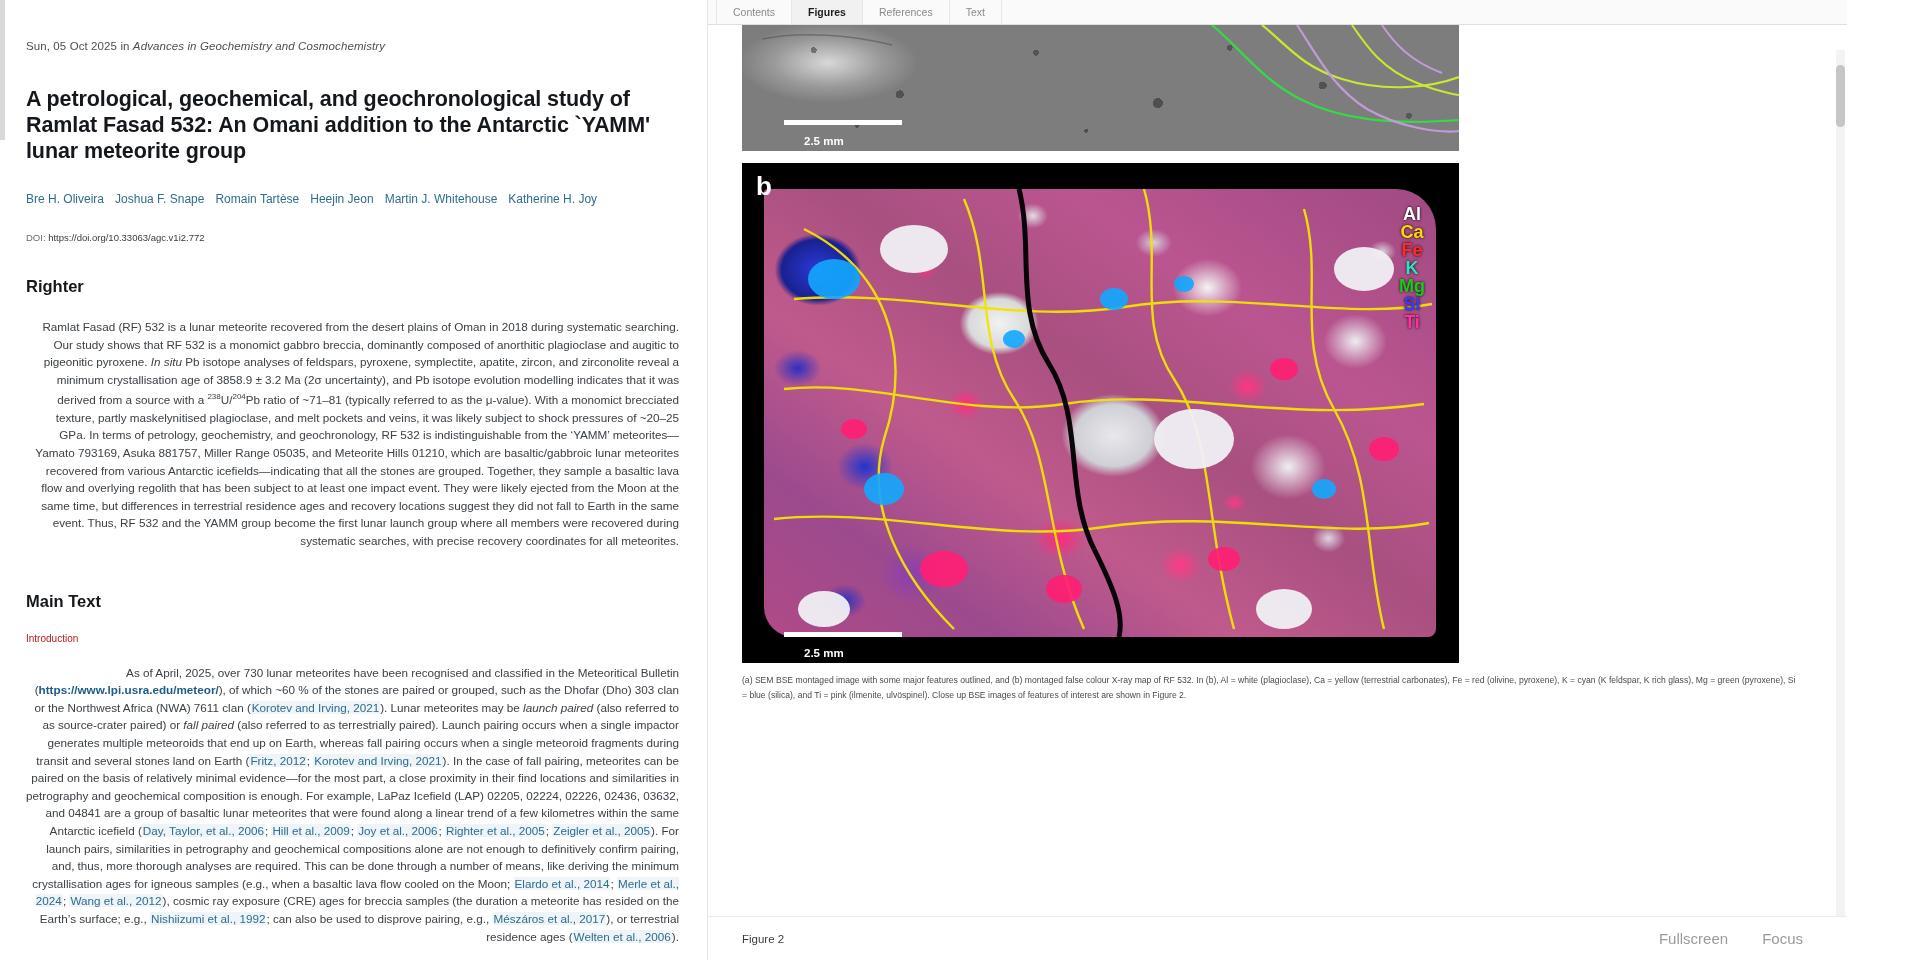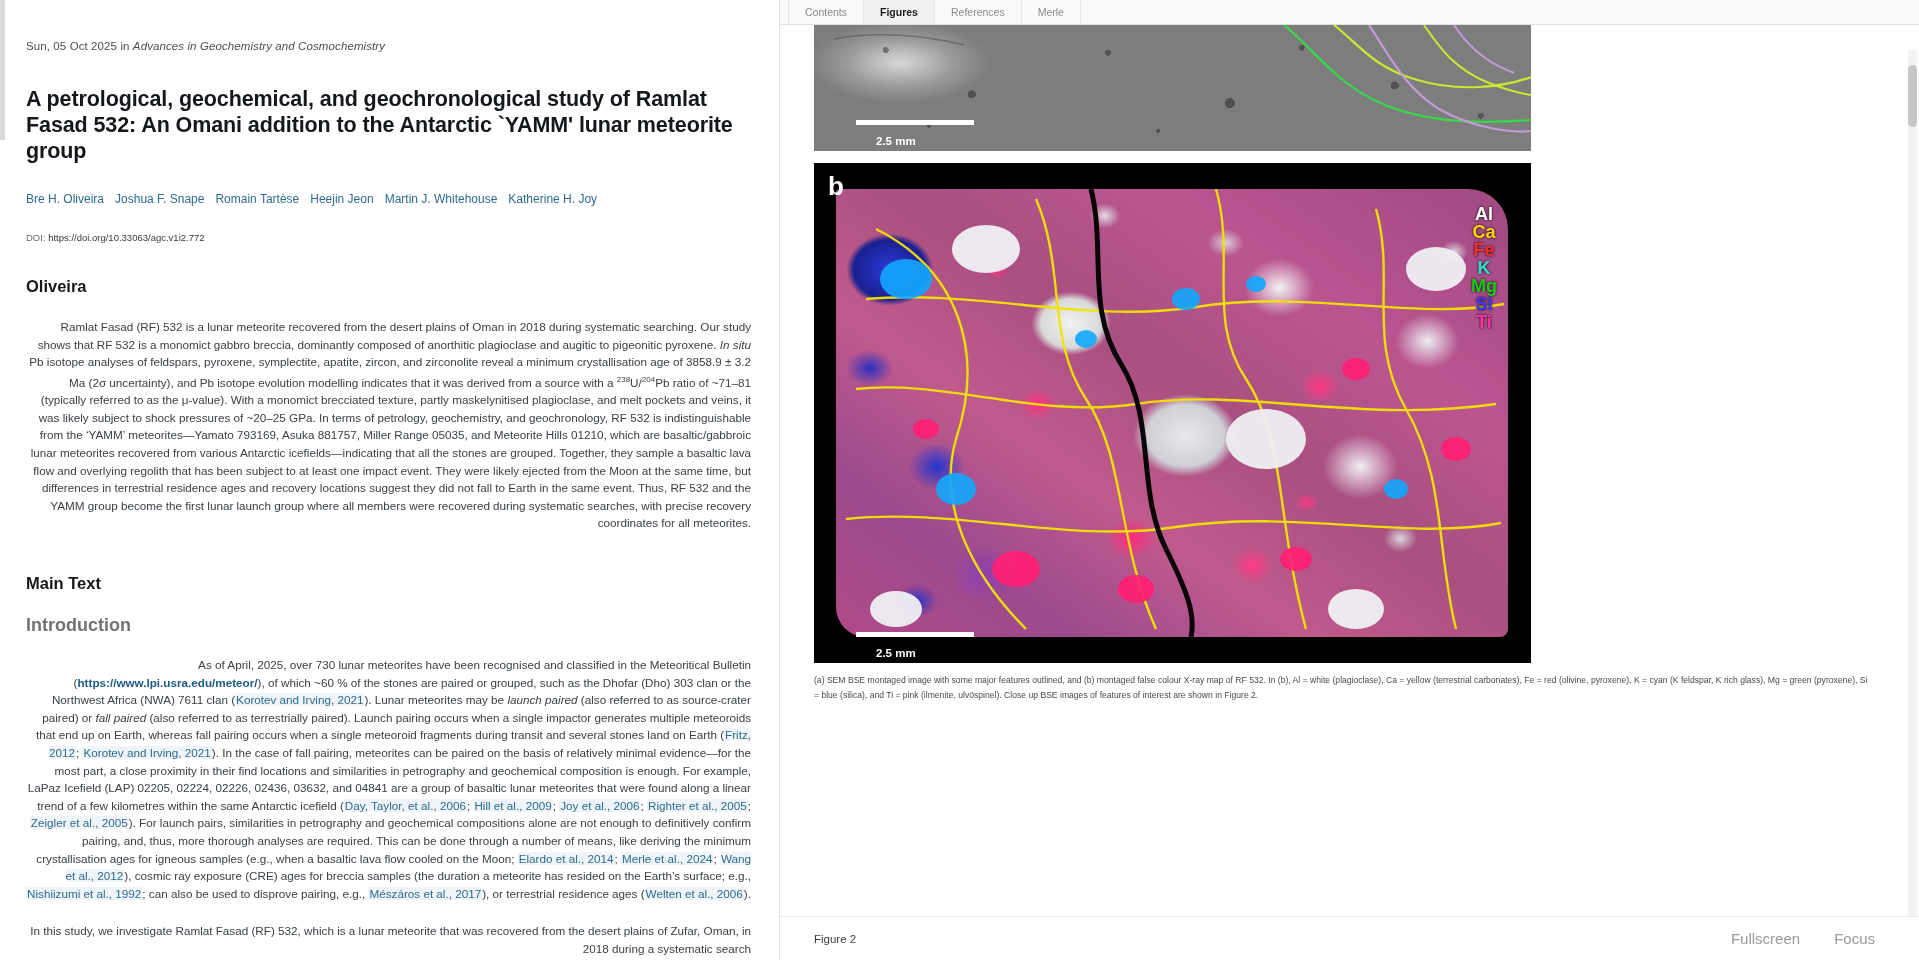--- a/index.html
+++ b/index.html
@@ -6,21 +6,21 @@
   html, body {
     width: 1919px; height: 960px;
     background: #ffffff;
     font-family: "Liberation Sans", sans-serif;
     overflow: hidden;
   }
   body { display: flex; }
 
   
   #article-pane {
-    width: 780px; height: 960px;
+    width: 708px; height: 960px;
     background: #ffffff;
     position: relative;
     overflow: hidden;
     border-right: 1px solid #e3e3e3;
   }
   .left-rail {
     position: absolute; left: 0; top: 0;
     width: 5px; height: 140px;
     background: #d9d9d9;
   }
@@ -52,21 +52,21 @@
     margin-bottom: 34px;
   }
   .doi-line .doi-url { color: #3a3a3a; }
 
   h2.sec {
     font-size: 16.5px; font-weight: 700; color: #15181b;
     margin: 0 0 22px 0;
   }
   h2.sec.maintext { margin-top: 8px; }
   h3.subsec {
-    font-size: 18px; font-weight: 700; color: #737373;
+    font-size: 10px; font-weight: 400; color: #b91c1c;
     margin: 0 0 20px 0;
   }
   p.body {
     font-size: 11.7px; line-height: 17.6px;
     color: #3b4146; text-align: right;
     margin-bottom: 20px;
     max-width: 742px;
   }
   p.body i { font-style: italic; }
   .cite {
@@ -264,42 +264,42 @@
 
     <div class="authors">
       <a href="#">Bre H. Oliveira</a><a href="#">Joshua F. Snape</a><a href="#">Romain Tartèse</a><a href="#">Heejin Jeon</a><a href="#">Martin J. Whitehouse</a><a href="#">Katherine H. Joy</a>
     </div>
 
     <div class="doi-line">
       <span>DOI:</span>
       <span class="doi-url">https://doi.org/10.33063/agc.v1i2.772</span>
     </div>
 
-    <h2 class="sec">Oliveira</h2>
+    <h2 class="sec">Righter</h2>
 
     <p class="body abstract-block"><span>Ramlat Fasad (RF) 532 is a lunar meteorite recovered from the desert plains of Oman in 2018 during systematic searching. Our study shows that RF 532 is a monomict gabbro breccia, dominantly composed of anorthitic plagioclase and augitic to pigeonitic pyroxene. </span><i>In situ</i><span> Pb isotope analyses of feldspars, pyroxene, symplectite, apatite, zircon, and zirconolite reveal a minimum crystallisation age of 3858.9 ± 3.2 Ma (2σ uncertainty), and Pb isotope evolution modelling indicates that it was derived from a source with a </span><span class="sup">238</span><span>U/</span><span class="sup">204</span><span>Pb ratio of ~71–81 (typically referred to as the μ-value). With a monomict brecciated texture, partly maskelynitised plagioclase, and melt pockets and veins, it was likely subject to shock pressures of ~20–25 GPa. In terms of petrology, geochemistry, and geochronology, RF 532 is indistinguishable from the ‘YAMM’ meteorites—Yamato 793169, Asuka 881757, Miller Range 05035, and Meteorite Hills 01210, which are basaltic/gabbroic lunar meteorites recovered from various Antarctic icefields—indicating that all the stones are grouped. Together, they sample a basaltic lava flow and overlying regolith that has been subject to at least one impact event. They were likely ejected from the Moon at the same time, but differences in terrestrial residence ages and recovery locations suggest they did not fall to Earth in the same event. Thus, RF 532 and the YAMM group become the first lunar launch group where all members were recovered during systematic searches, with precise recovery coordinates for all meteorites.</span></p>
 
     <div class="spacer-lg"></div>
 
     <h2 class="sec maintext">Main Text</h2>
     <h3 class="subsec">Introduction</h3>
 
     <p class="body"><span>As of April, 2025, over 730 lunar meteorites have been recognised and classified in the Meteoritical Bulletin (</span><a class="extlink" href="#">https://www.lpi.usra.edu/meteor/</a><span>), of which ~60 % of the stones are paired or grouped, such as the Dhofar (Dho) 303 clan or the Northwest Africa (NWA) 7611 clan (</span><a class="cite" href="#">Korotev and Irving, 2021</a><span>). Lunar meteorites may be </span><i>launch paired</i><span> (also referred to as source-crater paired) or </span><i>fall paired</i><span> (also referred to as terrestrially paired). Launch pairing occurs when a single impactor generates multiple meteoroids that end up on Earth, whereas fall pairing occurs when a single meteoroid fragments during transit and several stones land on Earth (</span><a class="cite" href="#">Fritz, 2012</a><span>; </span><a class="cite" href="#">Korotev and Irving, 2021</a><span>). In the case of fall pairing, meteorites can be paired on the basis of relatively minimal evidence—for the most part, a close proximity in their find locations and similarities in petrography and geochemical composition is enough. For example, LaPaz Icefield (LAP) 02205, 02224, 02226, 02436, 03632, and 04841 are a group of basaltic lunar meteorites that were found along a linear trend of a few kilometres within the same Antarctic icefield (</span><a class="cite" href="#">Day, Taylor, et al., 2006</a><span>; </span><a class="cite" href="#">Hill et al., 2009</a><span>; </span><a class="cite" href="#">Joy et al., 2006</a><span>; </span><a class="cite" href="#">Righter et al., 2005</a><span>; </span><a class="cite" href="#">Zeigler et al., 2005</a><span>). For launch pairs, similarities in petrography and geochemical compositions alone are not enough to definitively confirm pairing, and, thus, more thorough analyses are required. This can be done through a number of means, like deriving the minimum crystallisation ages for igneous samples (e.g., when a basaltic lava flow cooled on the Moon; </span><a class="cite" href="#">Elardo et al., 2014</a><span>; </span><a class="cite" href="#">Merle et al., 2024</a><span>; </span><a class="cite" href="#">Wang et al., 2012</a><span>), cosmic ray exposure (CRE) ages for breccia samples (the duration a meteorite has resided on the Earth’s surface; e.g., </span><a class="cite" href="#">Nishiizumi et al., 1992</a><span>; can also be used to disprove pairing, e.g., </span><a class="cite" href="#">Mészáros et al., 2017</a><span>), or terrestrial residence ages (</span><a class="cite" href="#">Welten et al., 2006</a><span>).</span></p>
 
     <p class="body">In this study, we investigate Ramlat Fasad (RF) 532, which is a lunar meteorite that was recovered from the desert plains of Zufar, Oman, in 2018 during a systematic search</p>
   </div>
 </div>
 
 <div id="figure-pane">
 
   <div class="tabbar">
     <div class="tab">Contents</div>
     <div class="tab active">Figures</div>
     <div class="tab">References</div>
-    <div class="tab">Merle</div>
+    <div class="tab">Text</div>
   </div>
 
   <div class="fig-scrollarea">
 
     <div class="scrollbar-track"></div>
     <div class="scrollbar-thumb"></div>
 
     <div class="fig-a-wrap">
       <div class="bse"></div>
       <div class="bse-specks"></div>

